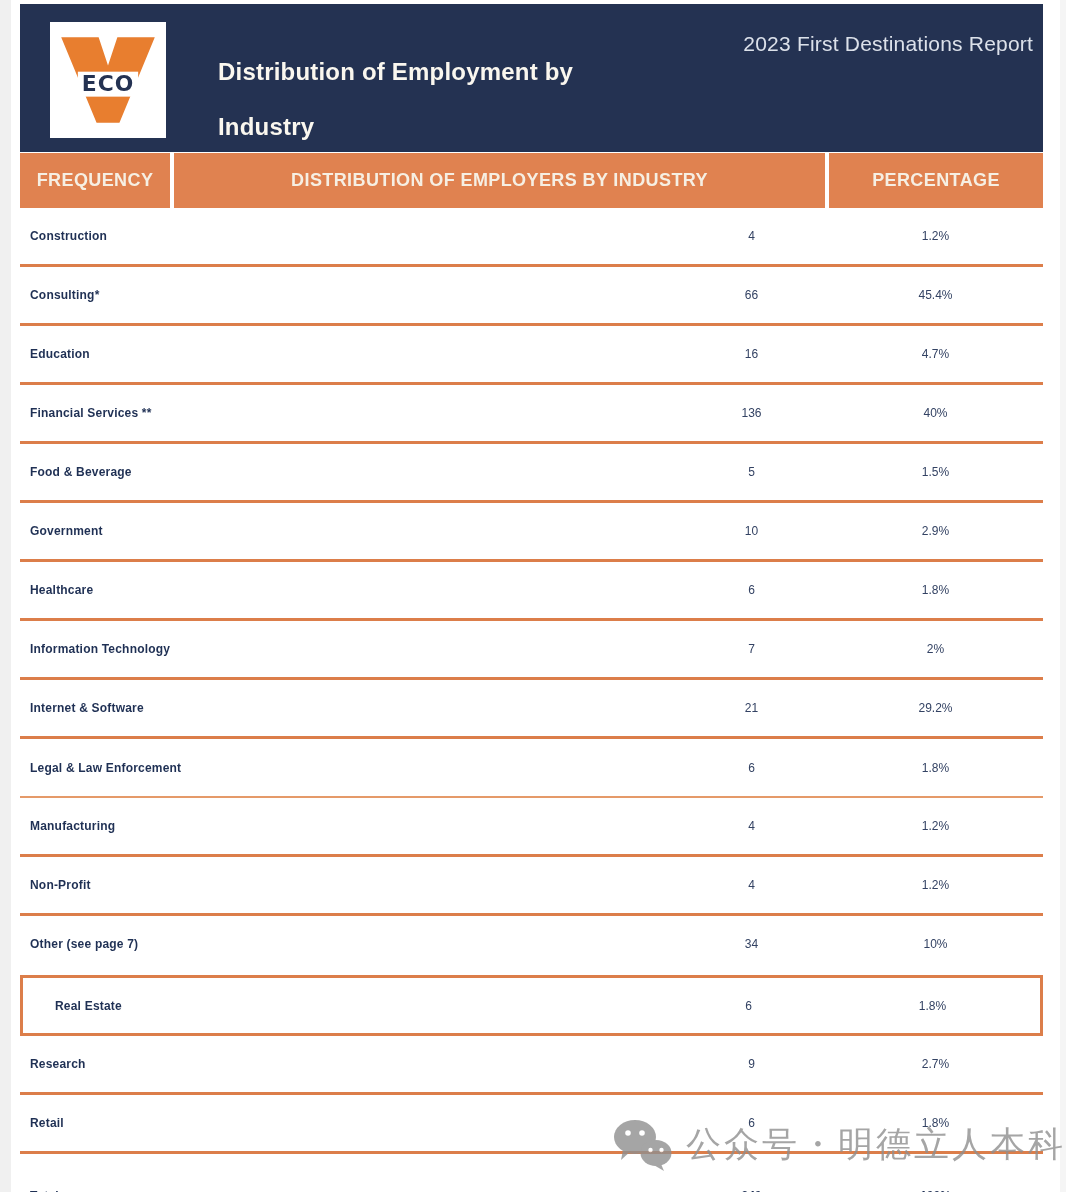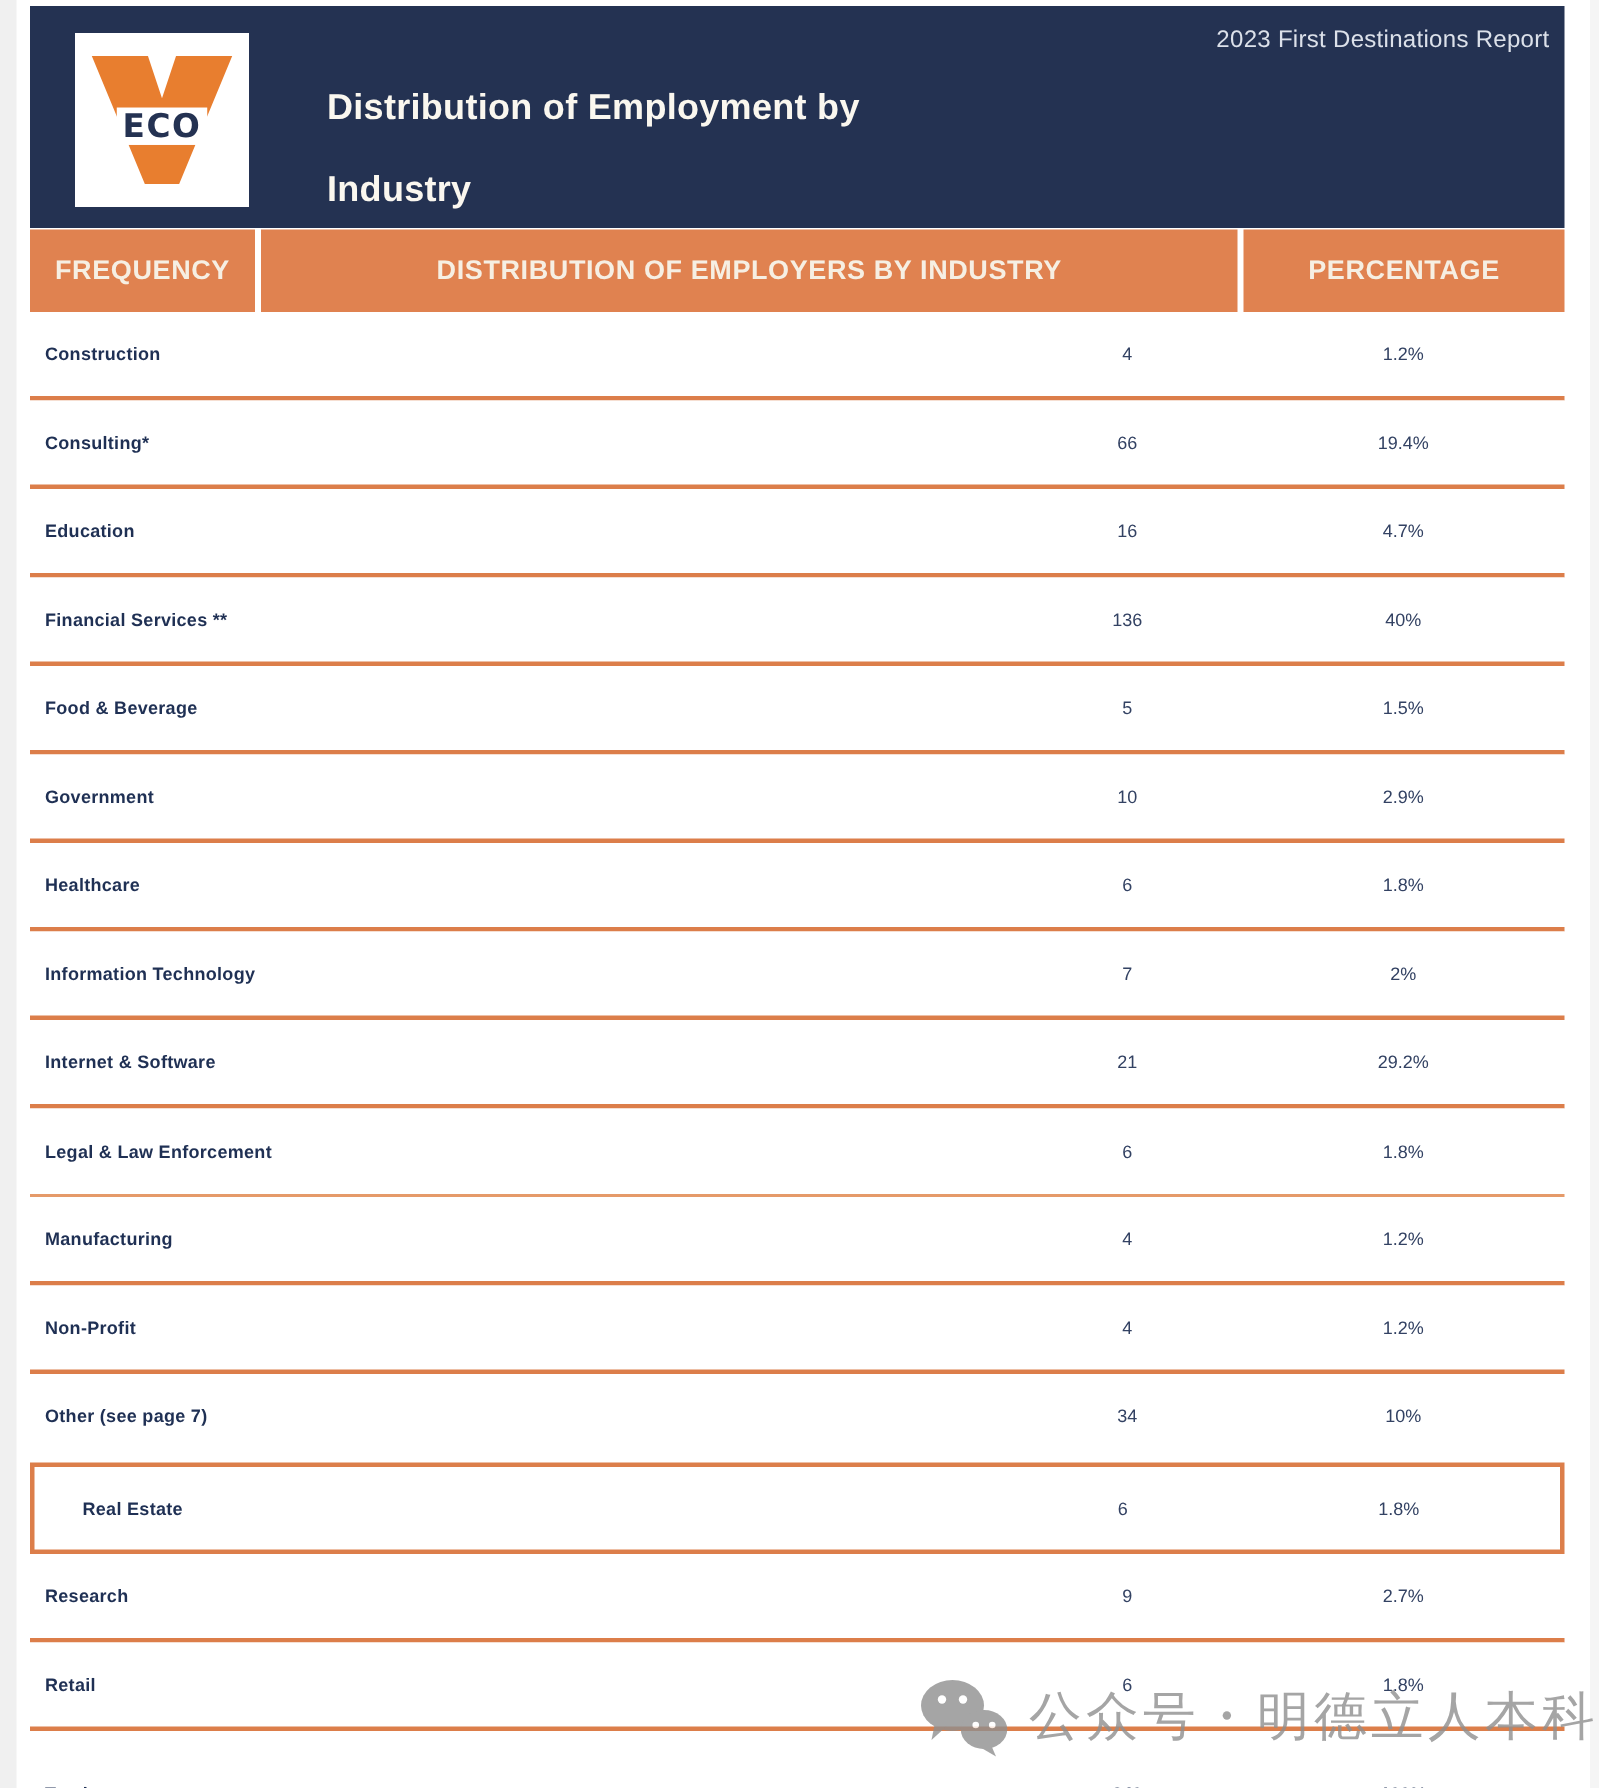--- a/index.html
+++ b/index.html
@@ -25,21 +25,21 @@
   .edge-left{left:0;width:11px;}
   .edge-right{left:1060px;width:6px;background:#F5F5F5;}
 
   
   .header{position:absolute;left:20px;top:4px;width:1023px;height:148px;background:var(--navy);}
   .logo{position:absolute;left:30px;top:18px;width:116px;height:116px;background:#fff;
     display:flex;align-items:center;justify-content:center;}
   .logo svg{width:104px;height:104px;display:block;}
   .title{position:absolute;left:198px;top:40px;font-size:24px;font-weight:700;
     color:var(--title);line-height:55px;letter-spacing:0.2px;white-space:nowrap;}
-  .report-label{position:absolute;right:10px;top:14px;font-size:16px;font-weight:400;
+  .report-label{position:absolute;right:10px;top:28px;font-size:21px;font-weight:400;
     color:var(--report-text);letter-spacing:0.2px;}
 
   
   .thead{position:absolute;left:20px;top:153px;width:1023px;height:55px;display:flex;gap:4px;}
   .thead .hcell{background:var(--orange);color:var(--cream);font-weight:700;font-size:18px;
     letter-spacing:0.4px;display:flex;align-items:center;justify-content:center;}
   .hcell.h-industry{width:651px;}
   .hcell.h-frequency{width:150px;}
   .hcell.h-percentage{flex:1;}
 
@@ -94,21 +94,21 @@
 
   <div class="tbody">
       <div class="row">
       <div class="cell label">Construction</div>
       <div class="cell freq">4</div>
       <div class="cell pct">1.2%</div>
     </div>
       <div class="row">
       <div class="cell label">Consulting*</div>
       <div class="cell freq">66</div>
-      <div class="cell pct">19.4%</div>
+      <div class="cell pct">45.4%</div>
     </div>
       <div class="row">
       <div class="cell label">Education</div>
       <div class="cell freq">16</div>
       <div class="cell pct">4.7%</div>
     </div>
       <div class="row">
       <div class="cell label">Financial Services **</div>
       <div class="cell freq">136</div>
       <div class="cell pct">40%</div>

